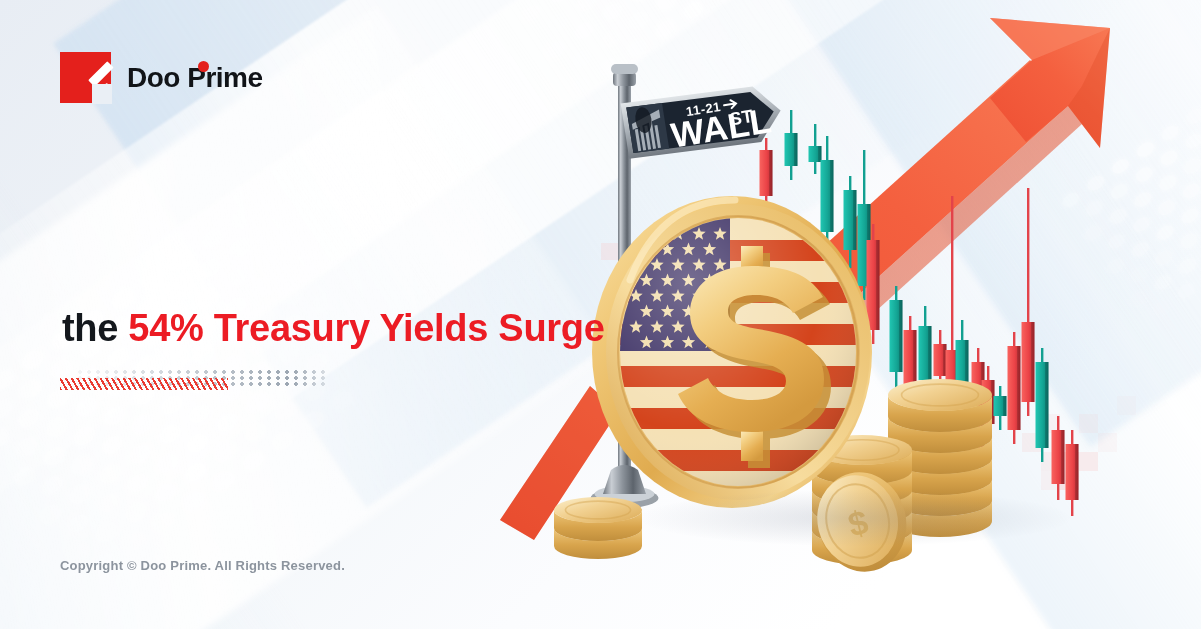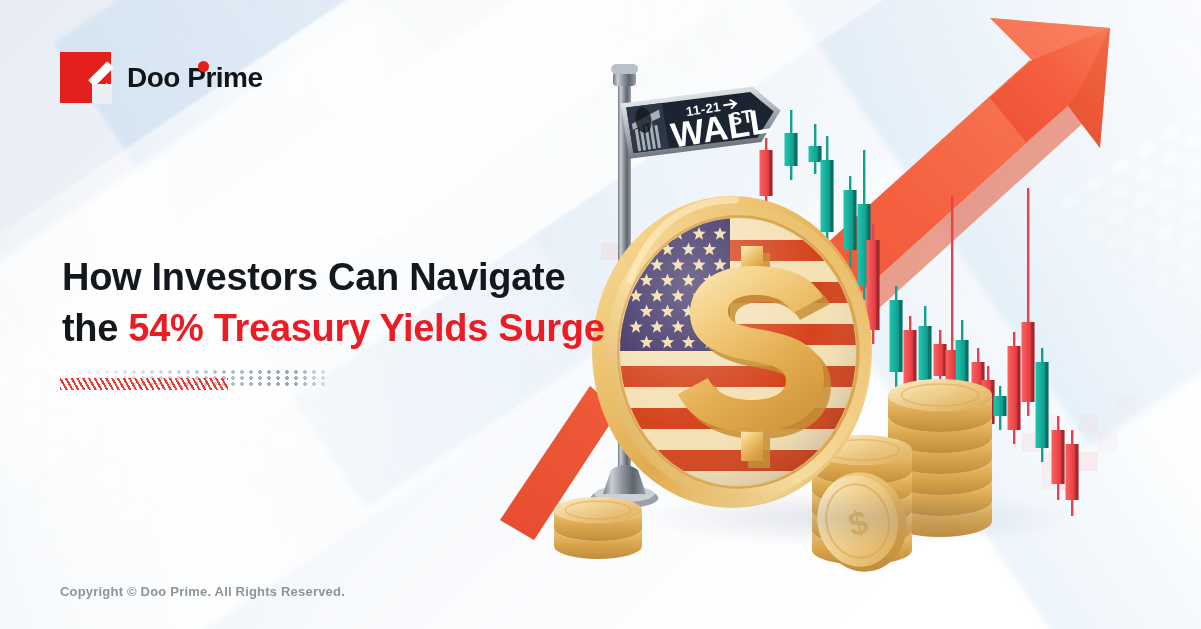--- a/index.html
+++ b/index.html
@@ -180,21 +180,20 @@
   }
 
   
   .copyright {
     position:absolute;
     left:60px; top:558px;
     font-size:13px;
     font-weight:bold;
     color:#8c949e;
     letter-spacing:.2px;
-    margin-top:26px;
   }
 
   
   #art {
     position:absolute;
     left:470px; top:0;
     width:731px; height:629px;
   }
   #art svg { display:block; width:100%; height:100%; }
 
@@ -737,21 +736,21 @@
   <div class="logo-wrap">
     <div class="logo-mark">
       <div class="slash1"></div>
       <div class="slash2"></div>
       <div class="notch"></div>
     </div>
     <div class="logo-text">Doo Prime<span class="logo-dot"></span></div>
   </div>
 
   <div class="headline">
-    <span>How Investors Can Navigate</span><br>
+    <br>
     <span>the </span><span class="hl-accent">54% Treasury Yields Surge</span>
   </div>
 
   <div class="divider">
     <div class="dots"></div>
     <div class="stripes"></div>
   </div>
 
   <div class="copyright">Copyright © Doo Prime. All Rights Reserved.</div>
 

